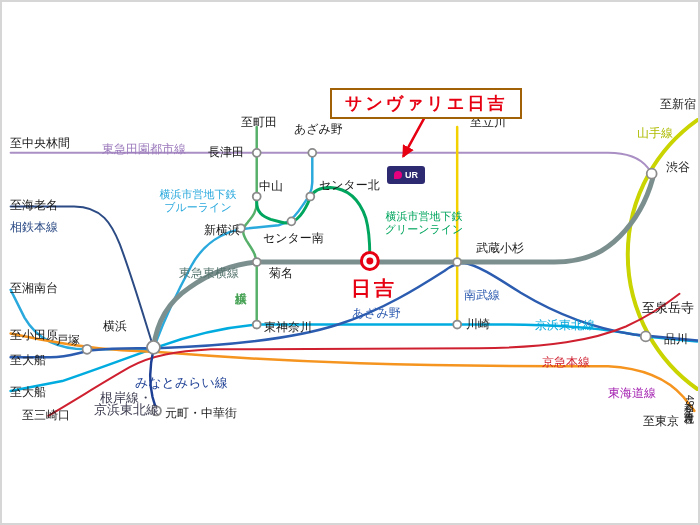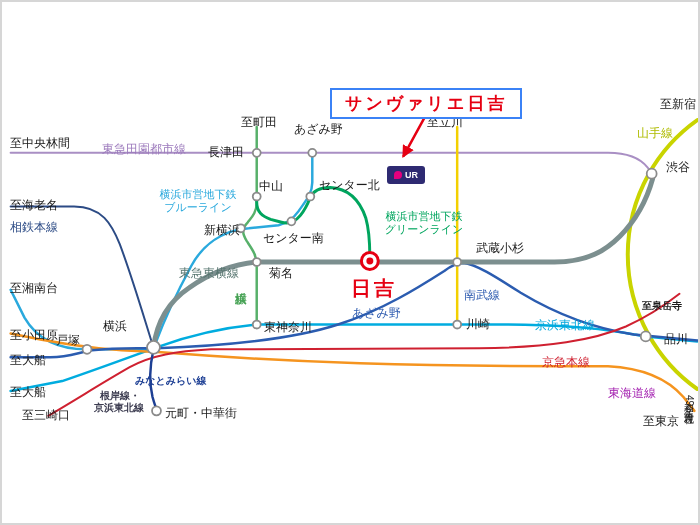--- a/index.html
+++ b/index.html
@@ -3,40 +3,40 @@
 <meta charset="utf-8">
 <style>
   html,body { margin:0; padding:0; background:#fff; }
   .map {
     position:relative; width:700px; height:525px; background:#fff;
     border:2px solid #d6d6d6; box-sizing:border-box; overflow:hidden;
     font-family:"Liberation Sans","DejaVu Sans",sans-serif;
   }
   svg.rails { position:absolute; left:0; top:0; width:100%; height:100%; }
   .lbl { position:absolute; font-size:12px; color:#1a1a1a; white-space:nowrap; line-height:1.25; }
-  .sm  { font-size:10px;font-weight:bold; }
+  .sm  { font-size:13px; }
   .xs  { font-size:10px; }
   .vert { writing-mode:vertical-rl; }
   .two-line { position:absolute; width:92px; text-align:center; font-size:11px; line-height:1.2; white-space:nowrap; }
   .c-purple  { color:#9d7bbd; }
   .c-yamanote{ color:#aebb00;margin-left:21px; }
   .c-bluesub { color:#2aa9dd; }
   .c-navy    { color:#2c4b85;text-align:center; }
   .c-green   { color:#00a55e; }
   .c-jrgreen { color:#44a152; }
   .c-teal    { color:#56756f; }
   .c-blue    { color:#2f5cb0; }
   .c-cyan    { color:#00a7dc; }
   .c-red     { color:#cf2030; }
   .c-mm      { color:#1d3f94; }
   .c-orange  { color:#a21caf; }
   .c-dark    { color:#3c3c50; }
   .title-box {
     position:absolute; left:328px; top:86px; background:#fff;
-    border:2px solid #3b82f6; color:#e60012; font-size:17px; font-weight:bold;
+    border:2px solid #a16207; color:#e60012; font-size:17px; font-weight:bold;
     letter-spacing:3px; padding:2px 13px; z-index:5;
   }
   .hiyoshi-lbl {
     position:absolute; left:349px; top:273px; color:#e60012;
     font-size:20px; font-weight:bold; letter-spacing:3px; z-index:4;
   }
   .ur-badge {
     position:absolute; left:385px; top:164px; width:38px; height:18px;
     background:#2e2a72; border-radius:3px; display:flex; align-items:center;
     justify-content:center; gap:3px; color:#fff; font-size:9px; font-weight:bold; z-index:3;
@@ -116,21 +116,21 @@
   <div class="hiyoshi-lbl">日吉</div>
 
   <div class="ur-badge">
     <span class="ur-mark"></span>
     <span>UR</span>
   </div>
 
   <div class="lbl" style="left:658px;top:95px">至新宿</div>
   <div class="lbl" style="left:8px;top:134px">至中央林間</div>
   <div class="lbl" style="left:239px;top:113px">至町田</div>
-  <div class="lbl" style="left:425px;top:113px">至立川</div>
+  <div class="lbl" style="left:468px;top:113px">至立川</div>
   <div class="lbl" style="left:8px;top:196px">至海老名</div>
   <div class="lbl" style="left:8px;top:279px">至湘南台</div>
   <div class="lbl" style="left:8px;top:326px">至小田原</div>
   <div class="lbl" style="left:8px;top:351px">至大船</div>
   <div class="lbl" style="left:8px;top:383px">至大船</div>
   <div class="lbl" style="left:20px;top:406px">至三崎口</div>
   <div class="lbl sm" style="left:640px;top:298px">至泉岳寺</div>
   <div class="lbl" style="left:641px;top:412px">至東京</div>
 
   <div class="lbl" style="left:206px;top:143px">長津田</div>

